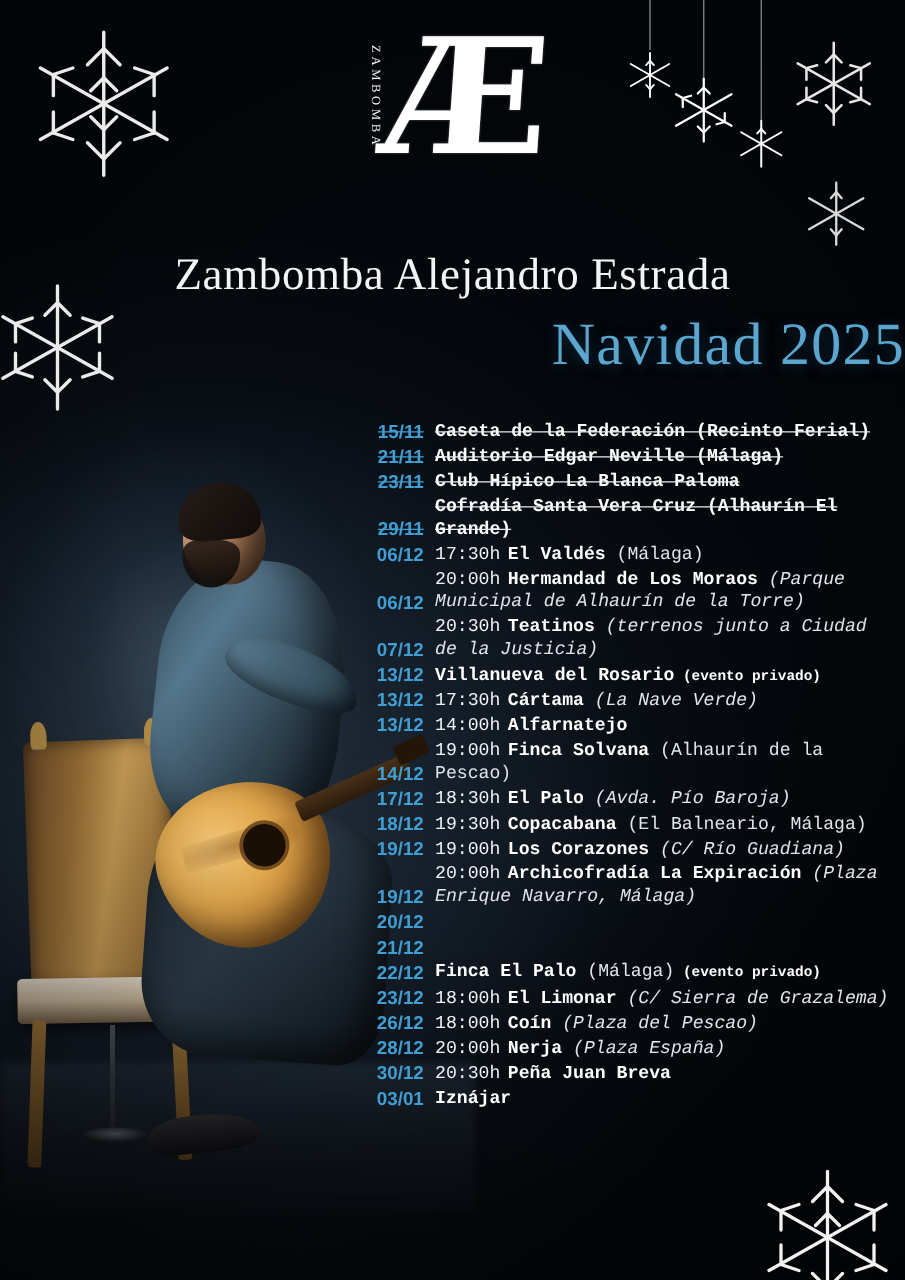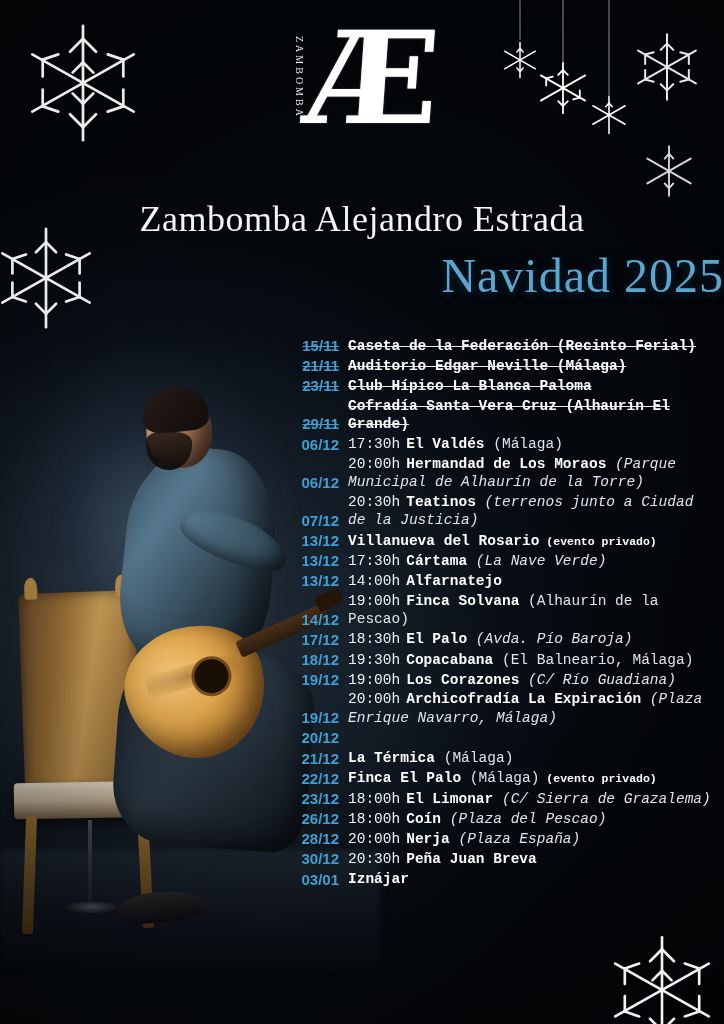--- a/index.html
+++ b/index.html
@@ -514,21 +514,20 @@
       </div>
       <div class="row">
         <div class="date">19/12</div>
         <div class="info"><span class="time">20:00h</span><span class="venue">Archicofradía La Expiración</span><span class="place"> (Plaza Enrique Navarro, Málaga)</span></div>
       </div>
       <div class="row">
         <div class="date">20/12</div>
       </div>
       <div class="row">
         <div class="date">21/12</div>
-        <div class="info"><span class="venue">La Térmica</span><span class="place plain"> (Málaga)</span></div>
       </div>
       <div class="row">
         <div class="date">22/12</div>
         <div class="info"><span class="venue">Finca El Palo</span><span class="place plain"> (Málaga)</span><span class="note">  (evento privado)</span></div>
       </div>
       <div class="row">
         <div class="date">23/12</div>
         <div class="info"><span class="time">18:00h</span><span class="venue">El Limonar</span><span class="place"> (C/ Sierra de Grazalema)</span></div>
       </div>
       <div class="row">

